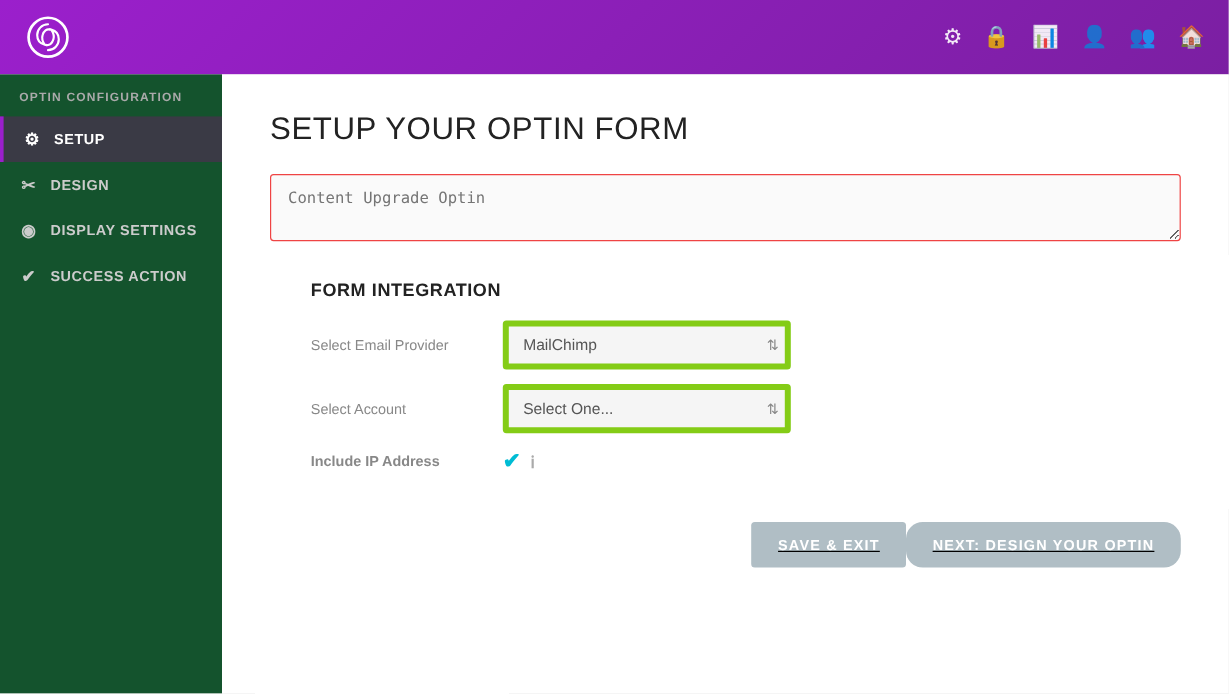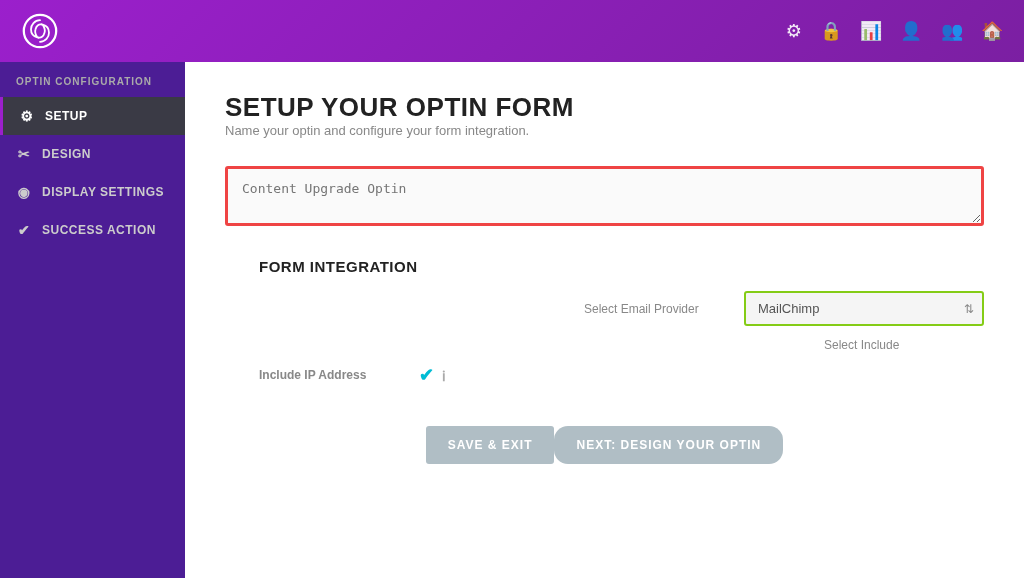--- a/index.html
+++ b/index.html
@@ -35,21 +35,21 @@
 
     
     .main-layout {
       display: flex;
       height: calc(578px - 62px);
     }
 
     
     .sidebar {
       width: 185px;
-      background: #4c1d95;
+      background: #14532d;
       display: flex;
       flex-direction: column;
       flex-shrink: 0;
     }
     .sidebar-title {
       color: #aaa;
       font-size: 10px;
       font-weight: 700;
       letter-spacing: 1px;
       padding: 14px 16px 10px;
@@ -80,44 +80,44 @@
 
     
     .content {
       flex: 1;
       background: white;
       padding: 30px 40px;
       overflow-y: auto;
     }
     .page-title {
       font-size: 26px;
-      font-weight: 700;
+      font-weight: 400;
       color: #222;
       text-transform: uppercase;
       letter-spacing: 0.5px;
-      margin-bottom: 0;
+      margin-bottom: 22px;
     }
     .page-subtitle {
       font-size: 13px;
       color: #888;
       margin-bottom: 28px;
     }
 
     .section-label {
       font-size: 13px;
       font-weight: 700;
       color: #333;
       text-transform: uppercase;
       letter-spacing: 0.5px;
       margin-bottom: 10px;
     }
 
     .optin-name-input {
       width: 100%;
-      border: 3px solid #ef4444;
+      border: 1px solid #ef4444;
       border-radius: 3px;
       padding: 12px 14px;
       font-size: 13px;
       color: #aaa;
       background: #fafafa;
       resize: vertical;
       min-height: 48px;
       outline: none;
       margin-bottom: 28px;
     }
@@ -133,31 +133,30 @@
       text-transform: uppercase;
       letter-spacing: 0.5px;
       margin-bottom: 16px;
     }
 
     .fi-row {
       display: flex;
       align-items: center;
       margin-bottom: 12px;
       gap: 0;
-      justify-content: flex-end;
     }
     .fi-row-label {
       width: 160px;
       font-size: 12px;
       color: #888;
       flex-shrink: 0;
     }
     .fi-select {
       width: 240px;
-      border: 2px solid #84cc16;
+      border: 5px solid #84cc16;
       border-radius: 3px;
       padding: 8px 12px;
       font-size: 13px;
       color: #555;
       background: #f5f5f5;
       appearance: none;
       -webkit-appearance: none;
       cursor: pointer;
       outline: none;
       position: relative;
@@ -196,24 +195,25 @@
     }
     .info-icon {
       color: #aaa;
       font-size: 14px;
       cursor: pointer;
     }
 
     
     .bottom-bar {
       display: flex;
-      justify-content: center;
+      justify-content: flex-end;
       align-items: center;
       margin-top: 30px;
       padding-top: 10px;
+      text-decoration: underline;
     }
     .btn-save {
       background: #b0bec5;
       color: white;
       border: none;
       padding: 12px 22px;
       font-size: 12px;
       font-weight: 700;
       letter-spacing: 1px;
       text-transform: uppercase;
@@ -275,21 +275,20 @@
       <span>DISPLAY SETTINGS</span>
     </div>
     <div class="sidebar-item">
       <span class="sicon">✔</span>
       <span>SUCCESS ACTION</span>
     </div>
   </div>
 
   <div class="content">
     <h1 class="page-title">SETUP YOUR OPTIN FORM</h1>
-    <p class="page-subtitle">Name your optin and configure your form integration.</p>
 
     
     <textarea class="optin-name-input" placeholder="Content Upgrade Optin" style=""></textarea>
 
     
     <div class="form-integration-section">
       <div class="fi-title">FORM INTEGRATION</div>
 
       <div class="fi-row">
         <div class="fi-row-label">Select Email Provider</div>
@@ -298,21 +297,26 @@
             <option>MailChimp</option>
             <option>AWeber</option>
             <option>ConvertKit</option>
             <option>ActiveCampaign</option>
             <option>GetResponse</option>
           </select>
         </div>
       </div>
 
       <div class="fi-row">
-        <div class="fi-row-label">Select Include</div>
+        <div class="fi-row-label">Select Account</div>
+        <div class="select-wrapper">
+          <select class="fi-select">
+            <option>Select One...</option>
+          </select>
+        </div>
       </div>
 
       <div class="checkbox-row">
         <div class="checkbox-row-label">Include IP Address</div>
         <span class="checkbox-check">✔</span>
         <span class="info-icon">ℹ</span>
       </div>
     </div>
 
     

